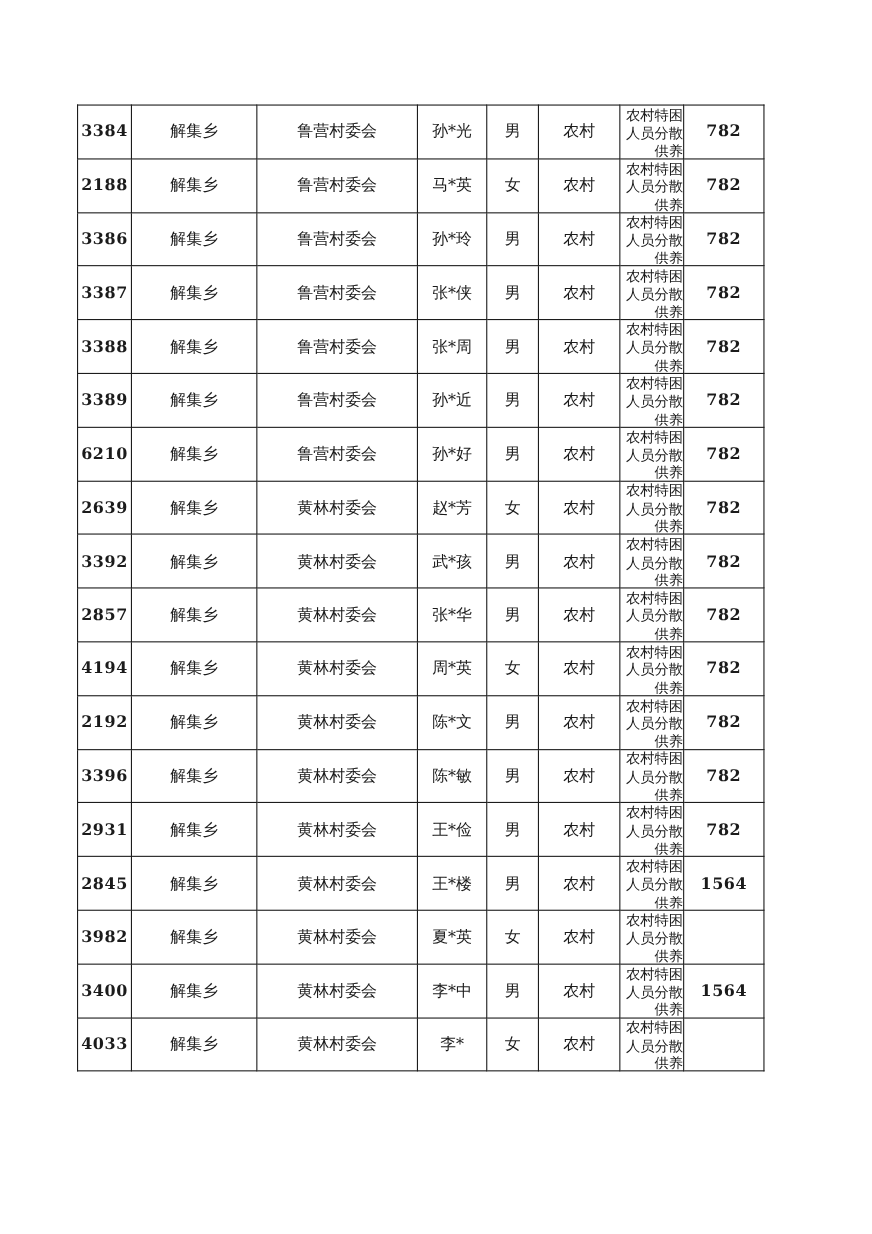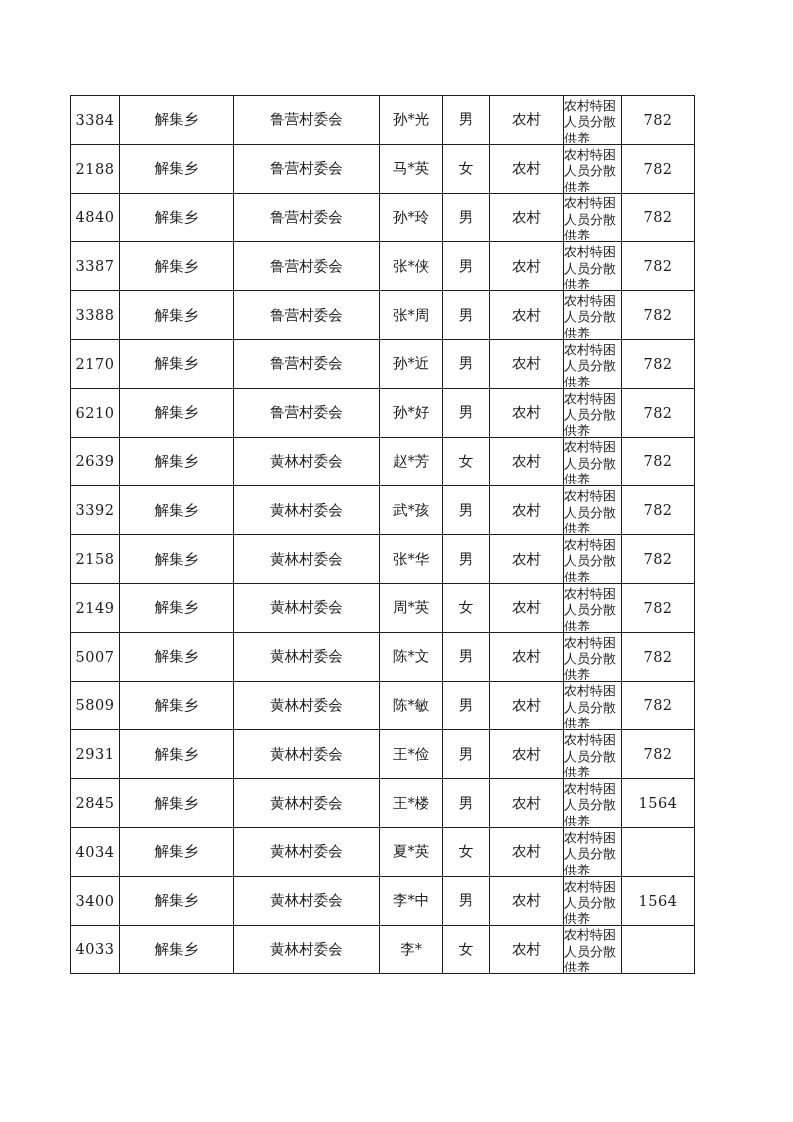--- a/index.html
+++ b/index.html
@@ -43,32 +43,33 @@
   col.c-village   { width: 146px; }
   col.c-name      { width: 63px; }
   col.c-gender    { width: 47px; }
   col.c-residence { width: 74px; }
   col.c-category  { width: 58px; }
   col.c-amount    { width: 73px; }
 
   td.cell-index, td.cell-amount {
     font-size: 14px;
     letter-spacing: 0.5px;
+    font-weight: bold;
   }
   td.cell-category {
     vertical-align: top;
   }
   .cat-clip {
     height: 45px;
     overflow: hidden;
     line-height: 16.4px;
     font-size: 13px;
     padding-top: 1px;
     word-break: break-all;
-    text-align: left;
+    text-align: right;
   }
 </style>
 </head>
 <body>
 
 <div class="page">
   <div class="table-wrap">
     <table class="grid">
       <colgroup>
         <col class="c-index">
@@ -101,21 +102,21 @@
     <td class="cell-name">马*英</td>
     <td class="cell-gender">女</td>
     <td class="cell-residence">农村</td>
     <td class="cell-category">
       <div class="cat-clip">农村特困人员分散供养</div>
     </td>
     <td class="cell-amount">782</td>
   </tr>
 
   <tr>
-    <td class="cell-index">4840</td>
+    <td class="cell-index">3386</td>
     <td class="cell-township">解集乡</td>
     <td class="cell-village">鲁营村委会</td>
     <td class="cell-name">孙*玲</td>
     <td class="cell-gender">男</td>
     <td class="cell-residence">农村</td>
     <td class="cell-category">
       <div class="cat-clip">农村特困人员分散供养</div>
     </td>
     <td class="cell-amount">782</td>
   </tr>
@@ -140,21 +141,21 @@
     <td class="cell-name">张*周</td>
     <td class="cell-gender">男</td>
     <td class="cell-residence">农村</td>
     <td class="cell-category">
       <div class="cat-clip">农村特困人员分散供养</div>
     </td>
     <td class="cell-amount">782</td>
   </tr>
 
   <tr>
-    <td class="cell-index">2170</td>
+    <td class="cell-index">3389</td>
     <td class="cell-township">解集乡</td>
     <td class="cell-village">鲁营村委会</td>
     <td class="cell-name">孙*近</td>
     <td class="cell-gender">男</td>
     <td class="cell-residence">农村</td>
     <td class="cell-category">
       <div class="cat-clip">农村特困人员分散供养</div>
     </td>
     <td class="cell-amount">782</td>
   </tr>
@@ -192,60 +193,60 @@
     <td class="cell-name">武*孩</td>
     <td class="cell-gender">男</td>
     <td class="cell-residence">农村</td>
     <td class="cell-category">
       <div class="cat-clip">农村特困人员分散供养</div>
     </td>
     <td class="cell-amount">782</td>
   </tr>
 
   <tr>
-    <td class="cell-index">2158</td>
+    <td class="cell-index">2857</td>
     <td class="cell-township">解集乡</td>
     <td class="cell-village">黄林村委会</td>
     <td class="cell-name">张*华</td>
     <td class="cell-gender">男</td>
     <td class="cell-residence">农村</td>
     <td class="cell-category">
       <div class="cat-clip">农村特困人员分散供养</div>
     </td>
     <td class="cell-amount">782</td>
   </tr>
 
   <tr>
-    <td class="cell-index">2149</td>
+    <td class="cell-index">4194</td>
     <td class="cell-township">解集乡</td>
     <td class="cell-village">黄林村委会</td>
     <td class="cell-name">周*英</td>
     <td class="cell-gender">女</td>
     <td class="cell-residence">农村</td>
     <td class="cell-category">
       <div class="cat-clip">农村特困人员分散供养</div>
     </td>
     <td class="cell-amount">782</td>
   </tr>
 
   <tr>
-    <td class="cell-index">5007</td>
+    <td class="cell-index">2192</td>
     <td class="cell-township">解集乡</td>
     <td class="cell-village">黄林村委会</td>
     <td class="cell-name">陈*文</td>
     <td class="cell-gender">男</td>
     <td class="cell-residence">农村</td>
     <td class="cell-category">
       <div class="cat-clip">农村特困人员分散供养</div>
     </td>
     <td class="cell-amount">782</td>
   </tr>
 
   <tr>
-    <td class="cell-index">5809</td>
+    <td class="cell-index">3396</td>
     <td class="cell-township">解集乡</td>
     <td class="cell-village">黄林村委会</td>
     <td class="cell-name">陈*敏</td>
     <td class="cell-gender">男</td>
     <td class="cell-residence">农村</td>
     <td class="cell-category">
       <div class="cat-clip">农村特困人员分散供养</div>
     </td>
     <td class="cell-amount">782</td>
   </tr>
@@ -270,21 +271,21 @@
     <td class="cell-name">王*楼</td>
     <td class="cell-gender">男</td>
     <td class="cell-residence">农村</td>
     <td class="cell-category">
       <div class="cat-clip">农村特困人员分散供养</div>
     </td>
     <td class="cell-amount">1564</td>
   </tr>
 
   <tr>
-    <td class="cell-index">4034</td>
+    <td class="cell-index">3982</td>
     <td class="cell-township">解集乡</td>
     <td class="cell-village">黄林村委会</td>
     <td class="cell-name">夏*英</td>
     <td class="cell-gender">女</td>
     <td class="cell-residence">农村</td>
     <td class="cell-category">
       <div class="cat-clip">农村特困人员分散供养</div>
     </td>
     <td class="cell-amount"></td>
   </tr>

